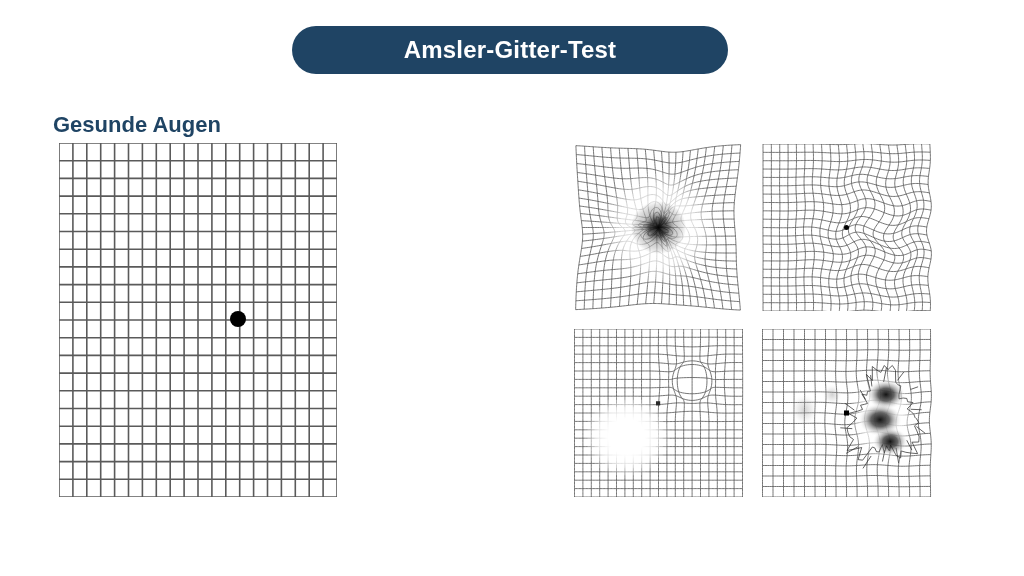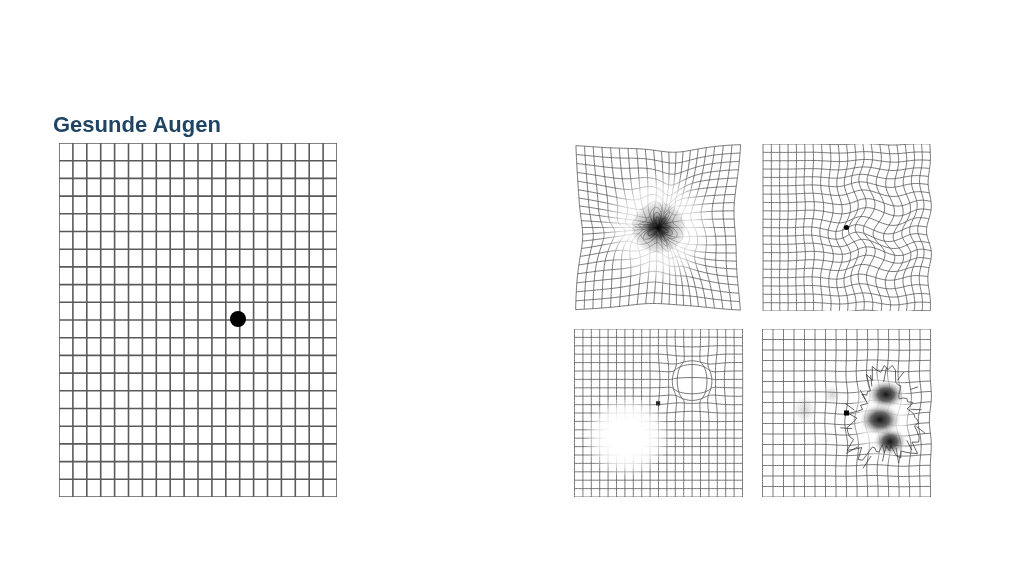--- a/index.html
+++ b/index.html
@@ -36,20 +36,23 @@
   #panel-amd-2{left:761px;top:144px;width:171px;height:167px;}
   #panel-amd-3{left:573px;top:329px;width:171px;height:168px;}
   #panel-amd-4{left:761px;top:329px;width:171px;height:168px;}
   .panel svg{display:block;width:100%;height:100%;}
 </style>
 </head>
 <body>
 
 <div class="stage">
 
+  <div class="title-pill">
+    <span class="title-text">Amsler-Gitter-Test</span>
+  </div>
 
   <div class="heading" id="heading-healthy">Gesunde Augen</div>
 
   <div class="panel" id="panel-healthy">
     <svg viewBox="0 0 278 354" preserveAspectRatio="none">
       <g id="healthy-lines" stroke="#5a5a5a" stroke-width="1.6" fill="none">
           <line x1="0" y1="0" x2="0" y2="354"></line>
           <line x1="13.9" y1="0" x2="13.9" y2="354"></line>
           <line x1="27.8" y1="0" x2="27.8" y2="354"></line>
           <line x1="41.7" y1="0" x2="41.7" y2="354"></line>

